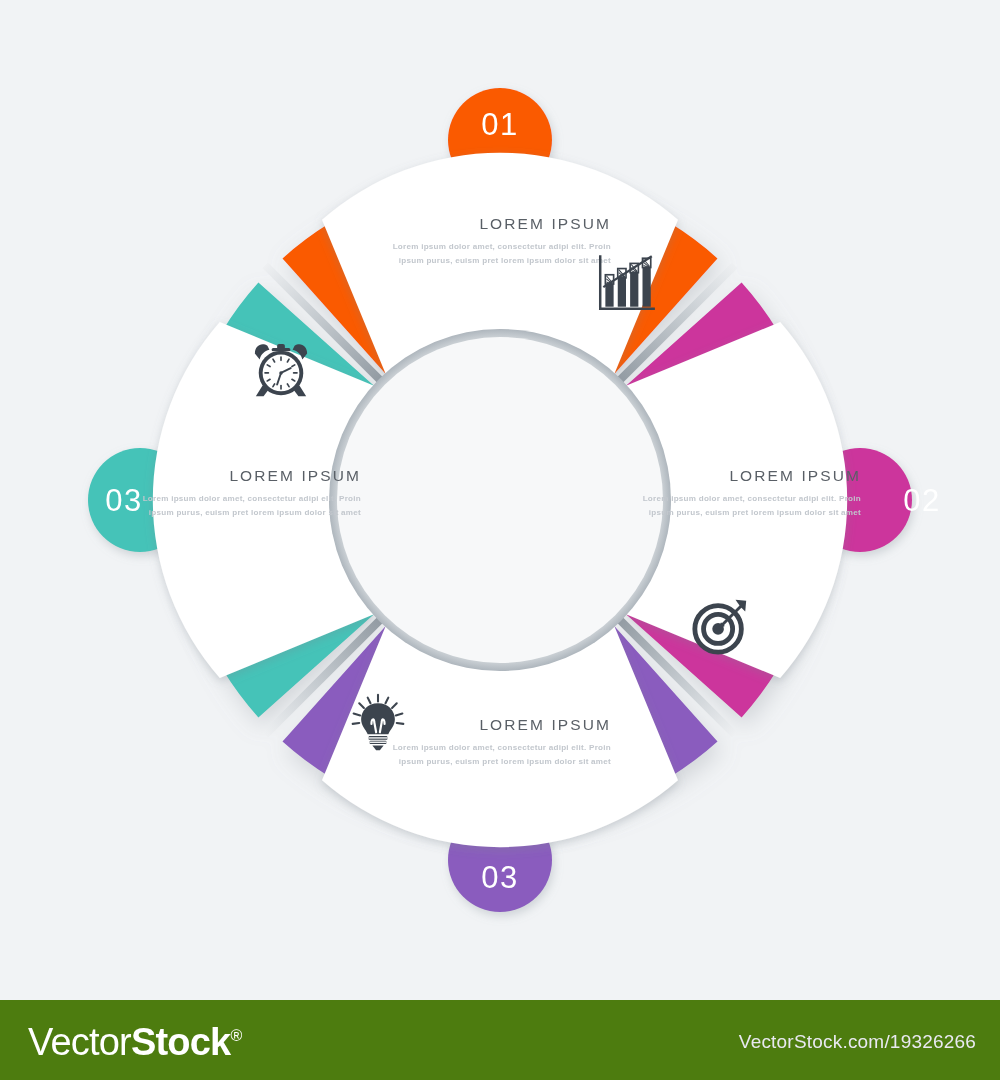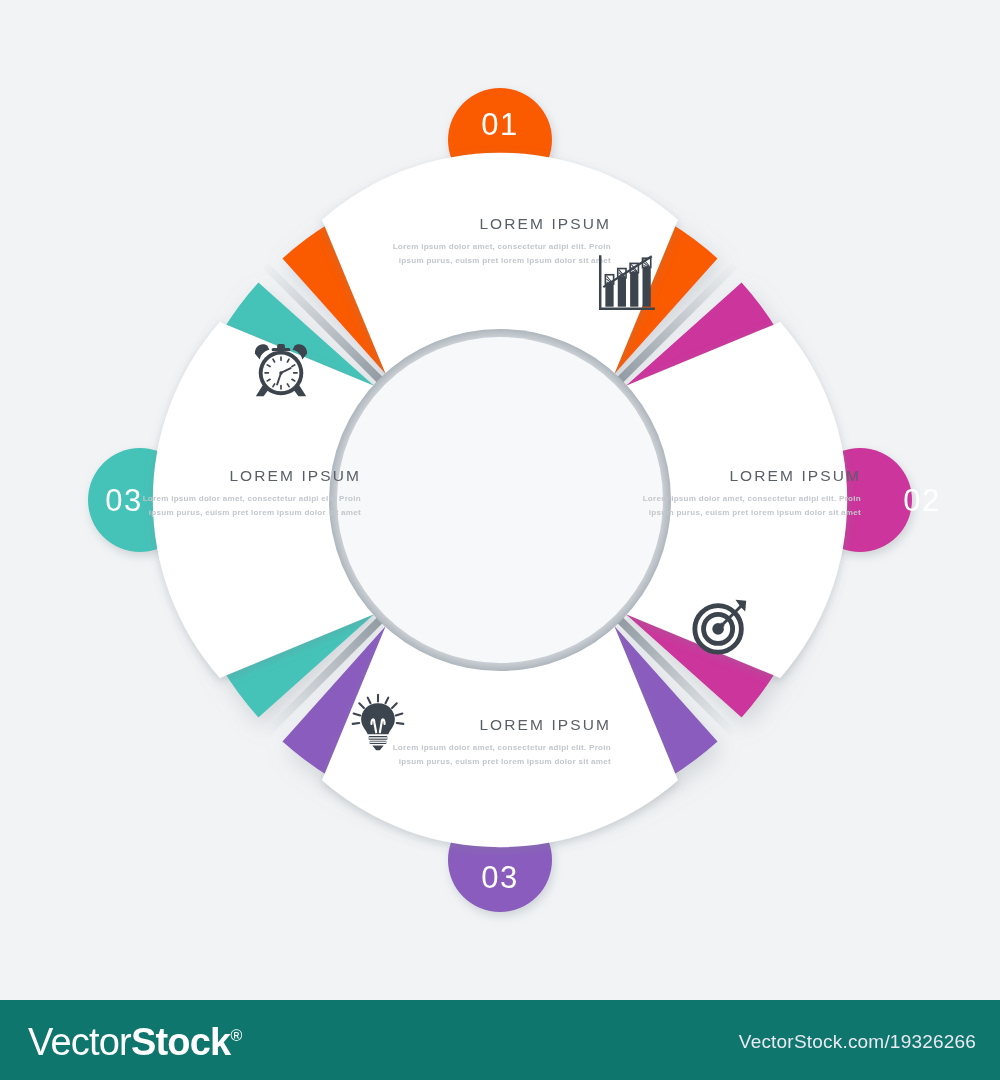--- a/index.html
+++ b/index.html
@@ -89,21 +89,21 @@
   .i3 { left: 348px; top: 692px; width: 60px; height: 60px; }
   .i4 { left: 250px; top: 340px; width: 62px; height: 62px; }
 
   
   #footer-bar {
     position: absolute;
     left: 0;
     top: 1000px;
     width: 1000px;
     height: 80px;
-    background: #0f766e;
+    background: #4d7c0f;
   }
   #vs-logo {
     position: absolute;
     left: 28px;
     top: 21px;
     color: #ffffff;
     font-family: "Liberation Sans", sans-serif;
     font-size: 38px;
     letter-spacing: -0.8px;
     white-space: nowrap;

